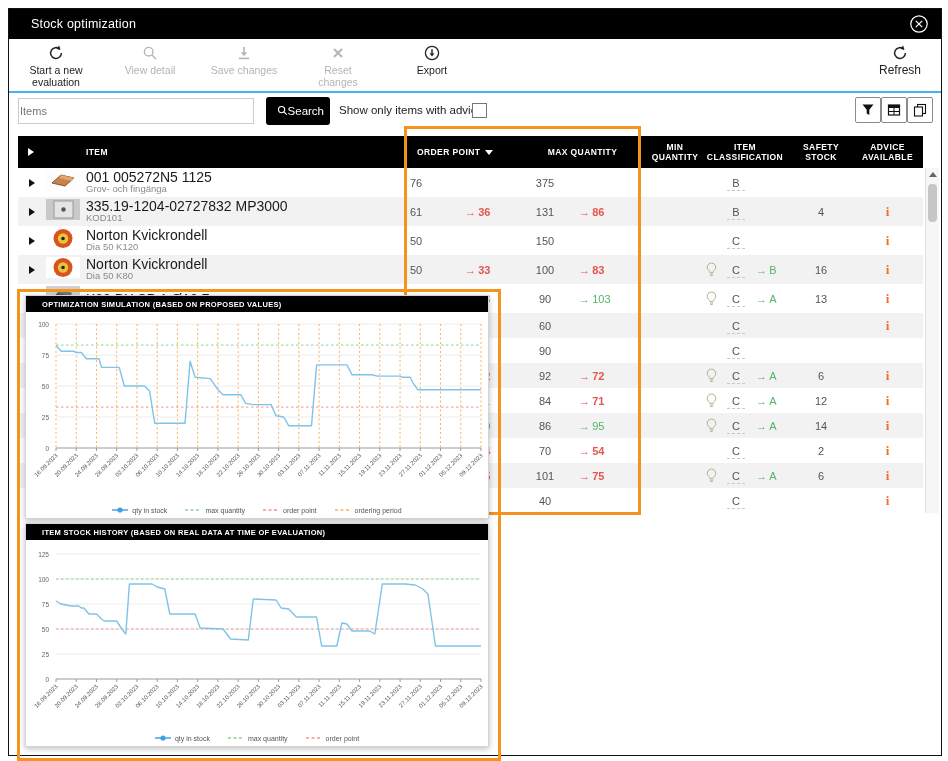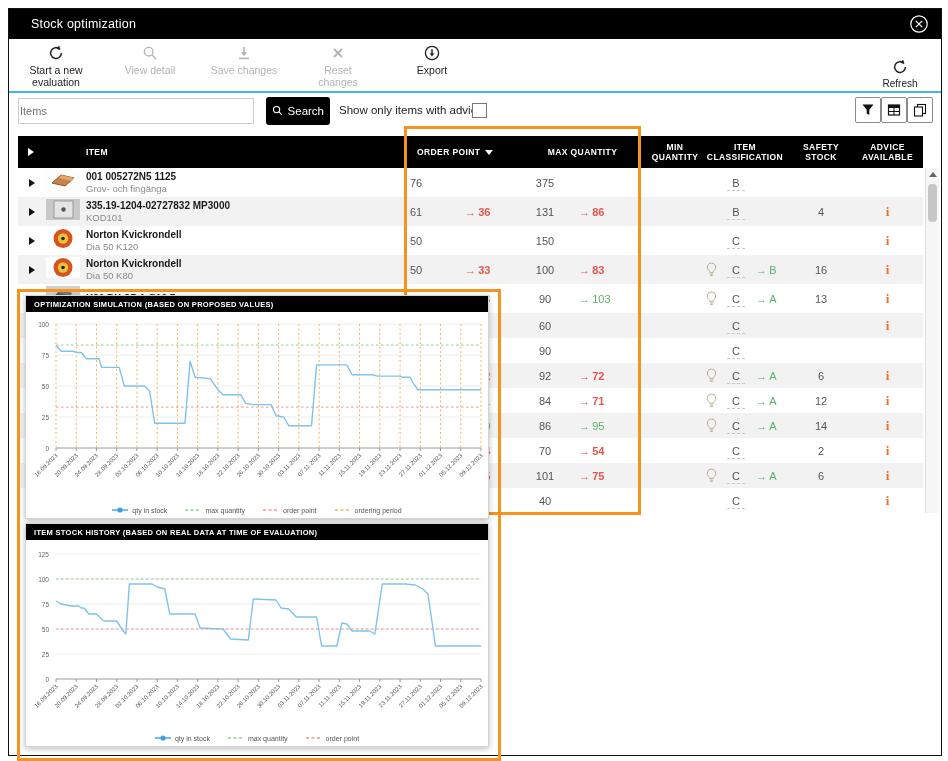--- a/index.html
+++ b/index.html
@@ -10,45 +10,45 @@
   .titlebar{position:absolute;left:0;top:0;width:100%;height:30px;background:#000;color:#fff;display:flex;align-items:center;}
   .titlebar .t{margin-left:22px;font-size:12.5px;letter-spacing:.2px;text-align:center;}
   .closebtn{position:absolute;right:12px;top:5px;width:20px;height:20px;cursor:pointer;}
 
   
   .toolbar{position:absolute;left:0;top:30px;width:100%;height:52px;border-bottom:2px solid #45b4e9;background:#fff;}
   .tb-left{position:absolute;left:12px;top:6px;display:flex;gap:24px;}
   .tbtn{width:70px;text-align:center;font-size:10.5px;line-height:12px;color:#222;cursor:pointer;}
   .tbtn .ic{height:17px;margin-bottom:2px;}
   .tbtn.disabled{color:#b3b3b3;cursor:default;}
-  .tb-right{position:absolute;right:14px;top:20px;width:54px;text-align:center;font-size:10px;color:#222;cursor:pointer;}
+  .tb-right{position:absolute;right:14px;top:6px;width:54px;text-align:center;font-size:12px;color:#222;cursor:pointer;}
 
   
   .searchrow{position:absolute;left:0;top:84px;width:100%;height:40px;}
   .search-input{position:absolute;left:9px;top:5px;width:232px;height:24px;border:1px solid #ccc;font-size:11px;padding:0 1px;color:#333;font-family:"Liberation Sans",sans-serif;}
-  .search-btn{position:absolute;left:257px;top:4px;width:64px;height:28px;background:#000;color:#fff;border:none;border-radius:3px;font-size:11.5px;display:flex;align-items:center;justify-content:space-between;cursor:pointer;font-family:"Liberation Sans",sans-serif;}
+  .search-btn{position:absolute;left:257px;top:4px;width:64px;height:28px;background:#000;color:#fff;border:none;border-radius:3px;font-size:11.5px;display:flex;align-items:center;justify-content:flex-end;cursor:pointer;font-family:"Liberation Sans",sans-serif;}
   .adv-label{position:absolute;left:330px;top:11px;font-size:11.5px;color:#222;}
   .adv-check{position:absolute;left:463px;top:10px;width:13px;height:13px;border:1px solid #777;background:#fff;cursor:pointer;}
   .mini-btn{position:absolute;top:4px;width:24px;height:24px;border:1px solid #8a8a8a;border-radius:2px;background:#fff;display:flex;align-items:center;justify-content:center;cursor:pointer;}
 
   
   .thead{position:absolute;left:9px;top:127px;width:905px;height:32px;background:#000;color:#fff;display:grid;grid-template-columns:28px 364px 105px 135px 50px 90px 62px 71px;align-items:center;font-size:8.5px;font-weight:bold;letter-spacing:.4px;z-index:1;}
   .thead .hc{line-height:10px;text-align:center;}
   .thead .h-exp{padding-left:10px;text-align:left;}
   .thead .h-item{text-align:left;padding-left:40px;}
   .thead .h-op{text-align:left;padding-left:7px;display:flex;align-items:center;gap:5px;cursor:pointer;}
   .sortdown{width:0;height:0;border-left:4px solid transparent;border-right:4px solid transparent;border-top:5px solid #fff;}
   .tbody{position:absolute;left:9px;top:159px;width:905px;z-index:1;}
   .trow{display:grid;grid-template-columns:28px 40px 324px 50px 55px 60px 75px 50px 22px 28px 40px 62px 71px;align-items:center;}
   .trow.tall{height:29px;}
   .trow.short{height:25px;}
   .trow.alt{background:#f2f2f2;}
   .c-exp{display:flex;justify-content:center;}
   .tri-r{width:0;height:0;border-top:4.5px solid transparent;border-bottom:4.5px solid transparent;border-left:6px solid #111;cursor:pointer;}
-  .c-name .nm{font-size:10px;font-weight:bold;color:#1a1a1a;line-height:12px;white-space:nowrap;}
+  .c-name .nm{font-size:14px;font-weight:normal;color:#1a1a1a;line-height:12px;white-space:nowrap;}
   .c-name .sb{font-size:9.5px;color:#8a8a8a;line-height:11px;white-space:nowrap;}
   .c-op{font-size:11px;color:#555;padding-right:10px;}
   .c-opn{font-size:11px;padding-left:5px;}
   .c-max{font-size:11px;color:#555;text-align:center;}
   .c-maxn{font-size:11px;padding-left:4px;}
   .c-min{font-size:11px;color:#555;text-align:center;}
   .c-bulb{display:flex;justify-content:center;}
   .c-cls{font-size:11px;color:#555;text-align:center;}
   .c-cls span{border-bottom:1px dashed #c8c8c8;padding:0 5px 1px;}
   .c-clsn{font-size:11px;padding-left:6px;}
@@ -60,21 +60,21 @@
   
   .vscroll{position:absolute;left:916px;top:159px;width:13px;height:345px;background:#f6f6f6;border-left:1px solid #e2e2e2;z-index:1;}
   .vs-up{height:13px;display:flex;align-items:center;justify-content:center;cursor:pointer;}
   .vs-up:after{content:"";width:0;height:0;border-left:4px solid transparent;border-right:4px solid transparent;border-bottom:5px solid #666;}
   .vs-thumb{position:absolute;left:2px;top:16px;width:9px;height:38px;background:#c6c6c6;border-radius:4px;cursor:pointer;}
 
   
   .chart-panel{position:absolute;left:16px;width:462px;height:222px;background:#fff;border:1px solid #d4d4d4;box-shadow:0 2px 6px rgba(0,0,0,.25);z-index:3;}
   #panel-sim{top:286px;}
   #panel-hist{top:514px;}
-  .chart-title{height:16px;background:#000;color:#fff;font-size:7.5px;font-weight:bold;letter-spacing:.3px;display:flex;align-items:center;padding-left:8px;}
+  .chart-title{height:16px;background:#000;color:#fff;font-size:7.5px;font-weight:bold;letter-spacing:.3px;display:flex;align-items:center;padding-left:16px;}
   .legend{position:absolute;left:0;bottom:4px;width:100%;display:flex;justify-content:center;gap:18px;font-size:7px;color:#555;align-items:center;}
   .legend .li{display:flex;align-items:center;gap:4px;}
 
   
   .ann{position:absolute;border:3px solid #F6921E;pointer-events:none;}
   #ann-cols{left:395px;top:117px;width:231px;height:383px;z-index:2;}
   #ann-charts{left:8px;top:280px;width:478px;height:466px;z-index:4;}
 </style>
 </head>
 <body>

